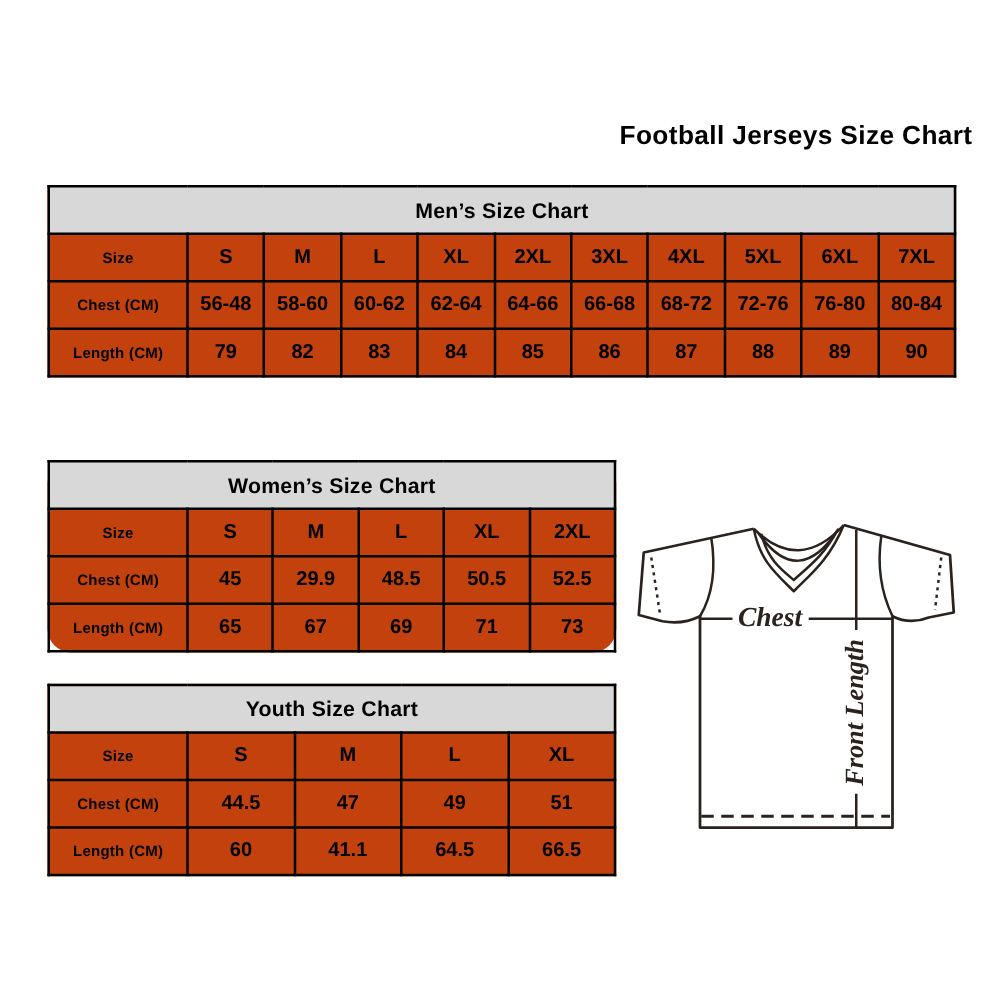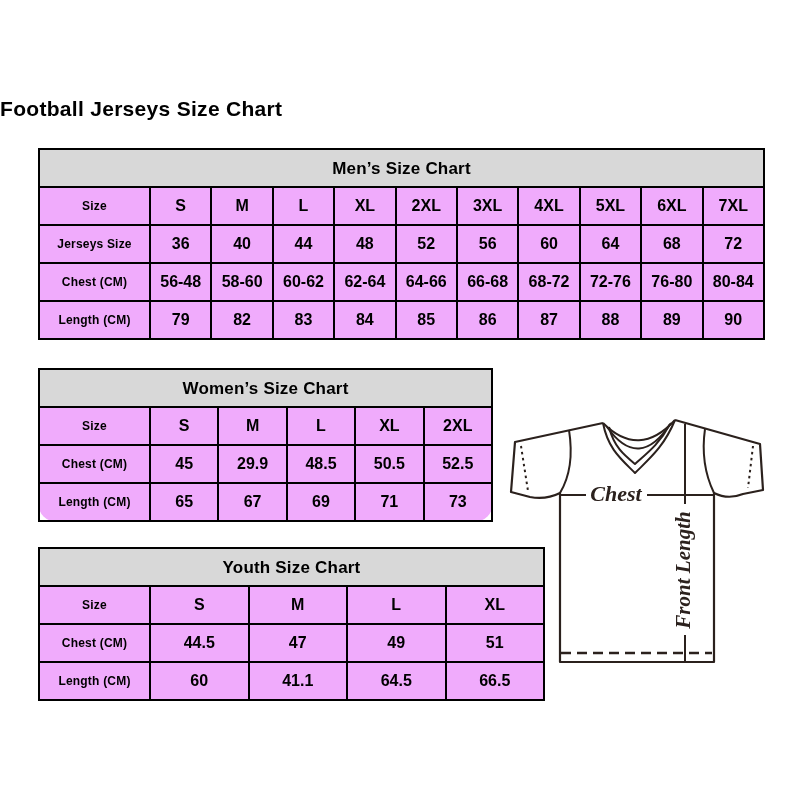--- a/index.html
+++ b/index.html
@@ -7,42 +7,42 @@
     --table-border:#000000;
     --jersey-line:#2b211d;
     --title-color:#000000;
   }
   html,body{margin:0;padding:0;}
   body{
     width:800px;height:800px;position:relative;background:#ffffff;
     font-family:"Liberation Sans","DejaVu Sans",sans-serif;overflow:hidden;
   }
   .page-title{
-    position:absolute;top:97px;left:0;width:778px;text-align:left;
+    position:absolute;top:97px;left:0;width:778px;text-align:right;
     font-size:21px;font-weight:bold;color:var(--title-color);letter-spacing:0.3px;
   }
   table.size-table{
     position:absolute;border-collapse:collapse;table-layout:fixed;
-    background:#f0abfc;
+    background:#c2410c;
     padding-left:44px;
   }
   table.size-table td{
     border:2px solid var(--table-border);
     text-align:center;vertical-align:middle;
     font-weight:bold;color:#000;padding:0;
     font-size:16px;height:36px;line-height:1;
   }
   table.size-table tr.header-row td{
     background:var(--header-bg);
     font-size:17px;height:36px;letter-spacing:0.2px;
   }
   table.size-table td.label-cell{font-size:12px;letter-spacing:0.2px;}
   #men-table{left:38px;top:148px;width:727px;}
   #women-table{left:38px;top:368px;width:455px;border-radius:19px;}
-  #youth-table{left:38px;top:547px;width:507px;}
+  #youth-table{left:38px;top:547px;width:455px;}
   .jersey-wrap{position:absolute;left:508px;top:416px;width:260px;height:250px;}
   .jersey-wrap svg{display:block;width:260px;height:250px;}
   .j{fill:none;stroke:var(--jersey-line);stroke-width:2.2;stroke-linejoin:round;stroke-linecap:butt;}
   .j-thin{fill:none;stroke:var(--jersey-line);stroke-width:2;stroke-linejoin:round;}
   .j-dot{fill:none;stroke:var(--jersey-line);stroke-width:2;stroke-dasharray:2.5 3.5;}
   .j-dash{fill:none;stroke:var(--jersey-line);stroke-width:2.4;stroke-dasharray:10 6;}
   .j-measure{fill:none;stroke:var(--jersey-line);stroke-width:2;}
   .j-text{
     fill:var(--jersey-line);
     font-family:"Liberation Serif","DejaVu Serif",serif;
@@ -79,33 +79,20 @@
         <td>L</td>
         <td>XL</td>
         <td>2XL</td>
         <td>3XL</td>
         <td>4XL</td>
         <td>5XL</td>
         <td>6XL</td>
         <td>7XL</td>
       </tr>
       <tr>
-        <td class="label-cell">Jerseys Size</td>
-        <td>36</td>
-        <td>40</td>
-        <td>44</td>
-        <td>48</td>
-        <td>52</td>
-        <td>56</td>
-        <td>60</td>
-        <td>64</td>
-        <td>68</td>
-        <td>72</td>
-      </tr>
-      <tr>
         <td class="label-cell">Chest (CM)</td>
         <td>56-48</td>
         <td>58-60</td>
         <td>60-62</td>
         <td>62-64</td>
         <td>64-66</td>
         <td>66-68</td>
         <td>68-72</td>
         <td>72-76</td>
         <td>76-80</td>

